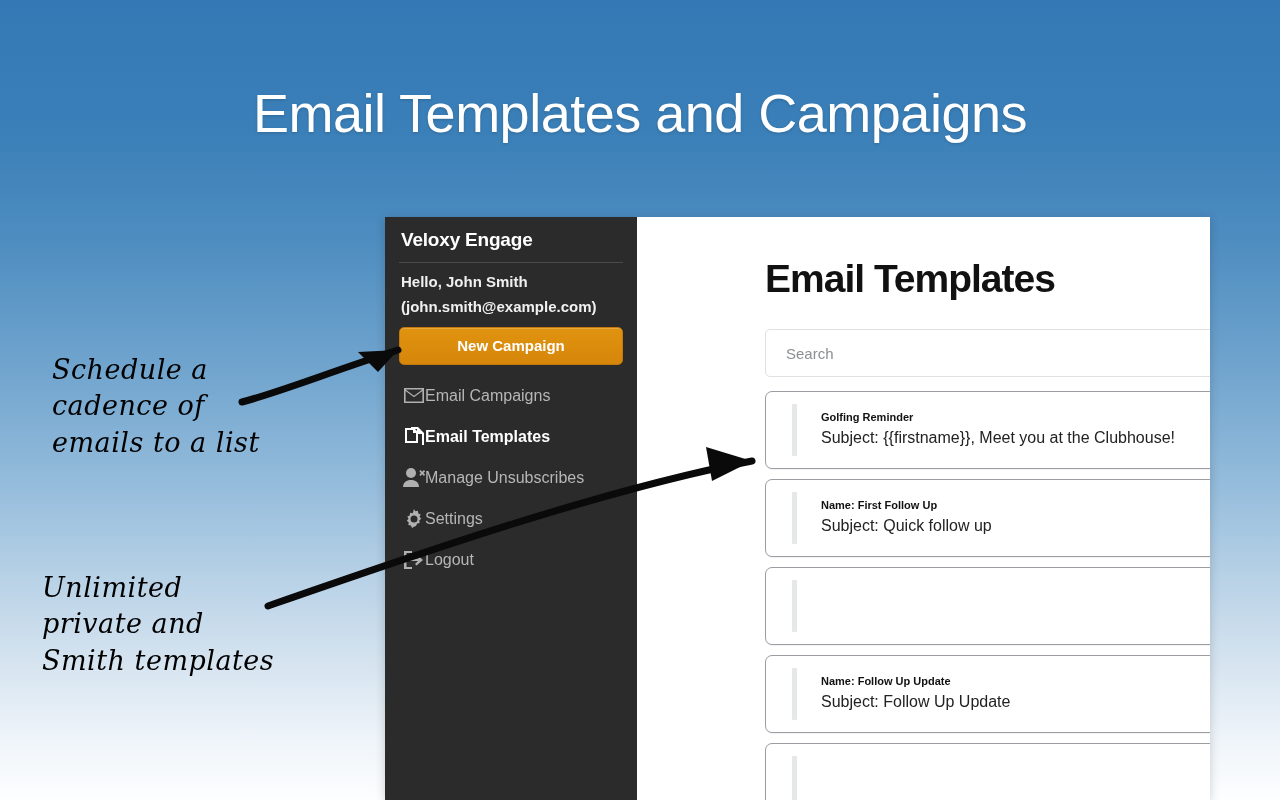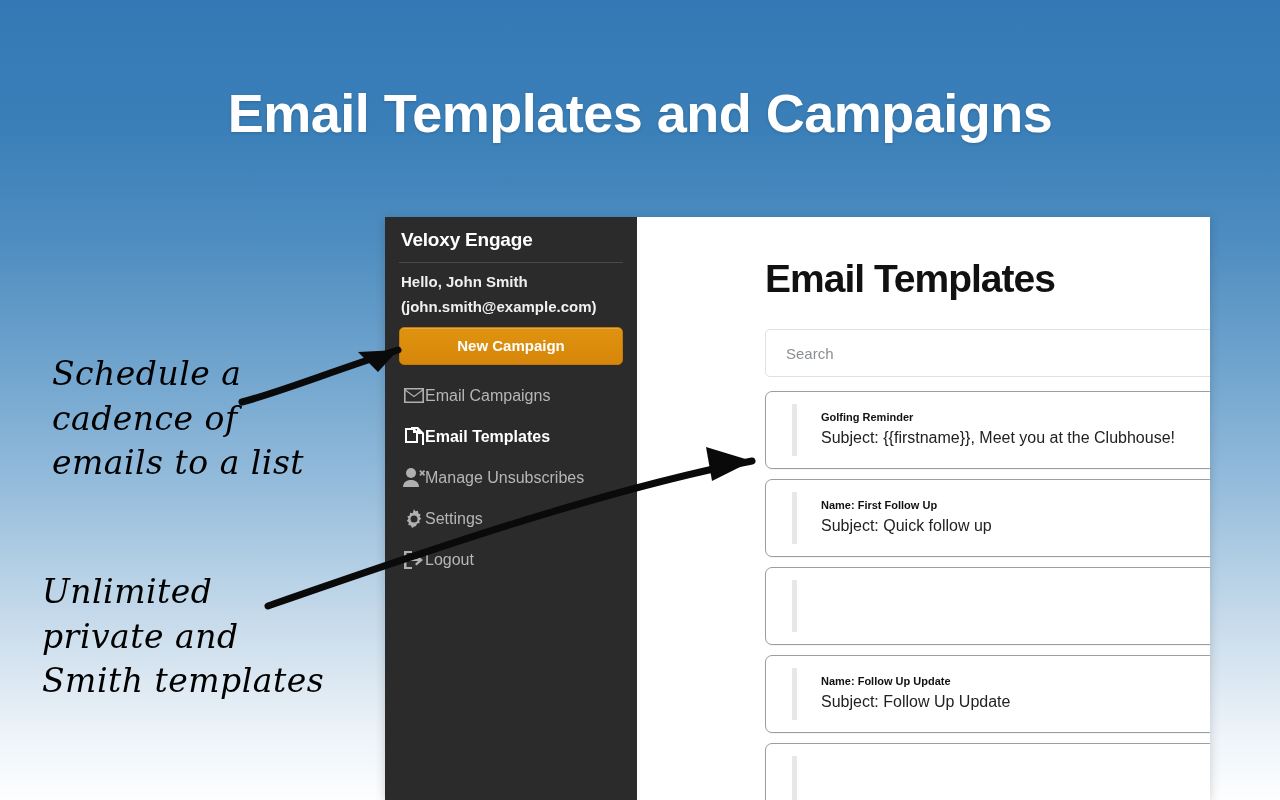--- a/index.html
+++ b/index.html
@@ -27,21 +27,21 @@
 
   
   .hero-title {
     position: absolute;
     top: 82px;
     left: 0;
     width: 1280px;
     text-align: center;
     color: #ffffff;
     font-size: 54px;
-    font-weight: bold;
+    font-weight: normal;
     letter-spacing: -0.5px;
     text-shadow: 0 1px 3px rgba(0,0,0,0.18);
     white-space: nowrap;
   }
 
   
   .app-window {
     position: absolute;
     left: 385px;
     top: 217px;
@@ -212,21 +212,21 @@
     line-height: 1.45;
   }
   .template-card.empty { height: 78px; }
 
   
   .annotation {
     position: absolute;
     color: #000000;
     font-family: "DejaVu Serif", serif;
     font-style: italic;
-    font-size: 33px;
+    font-size: 27px;
     line-height: 1.35;
     font-weight: 400;
     letter-spacing: 0.5px;
     white-space: pre-line;
   }
   #annotation-schedule { left: 52px; top: 352px; }
   #annotation-templates { left: 42px; top: 570px; }
 
   .arrow-layer {
     position: absolute;

